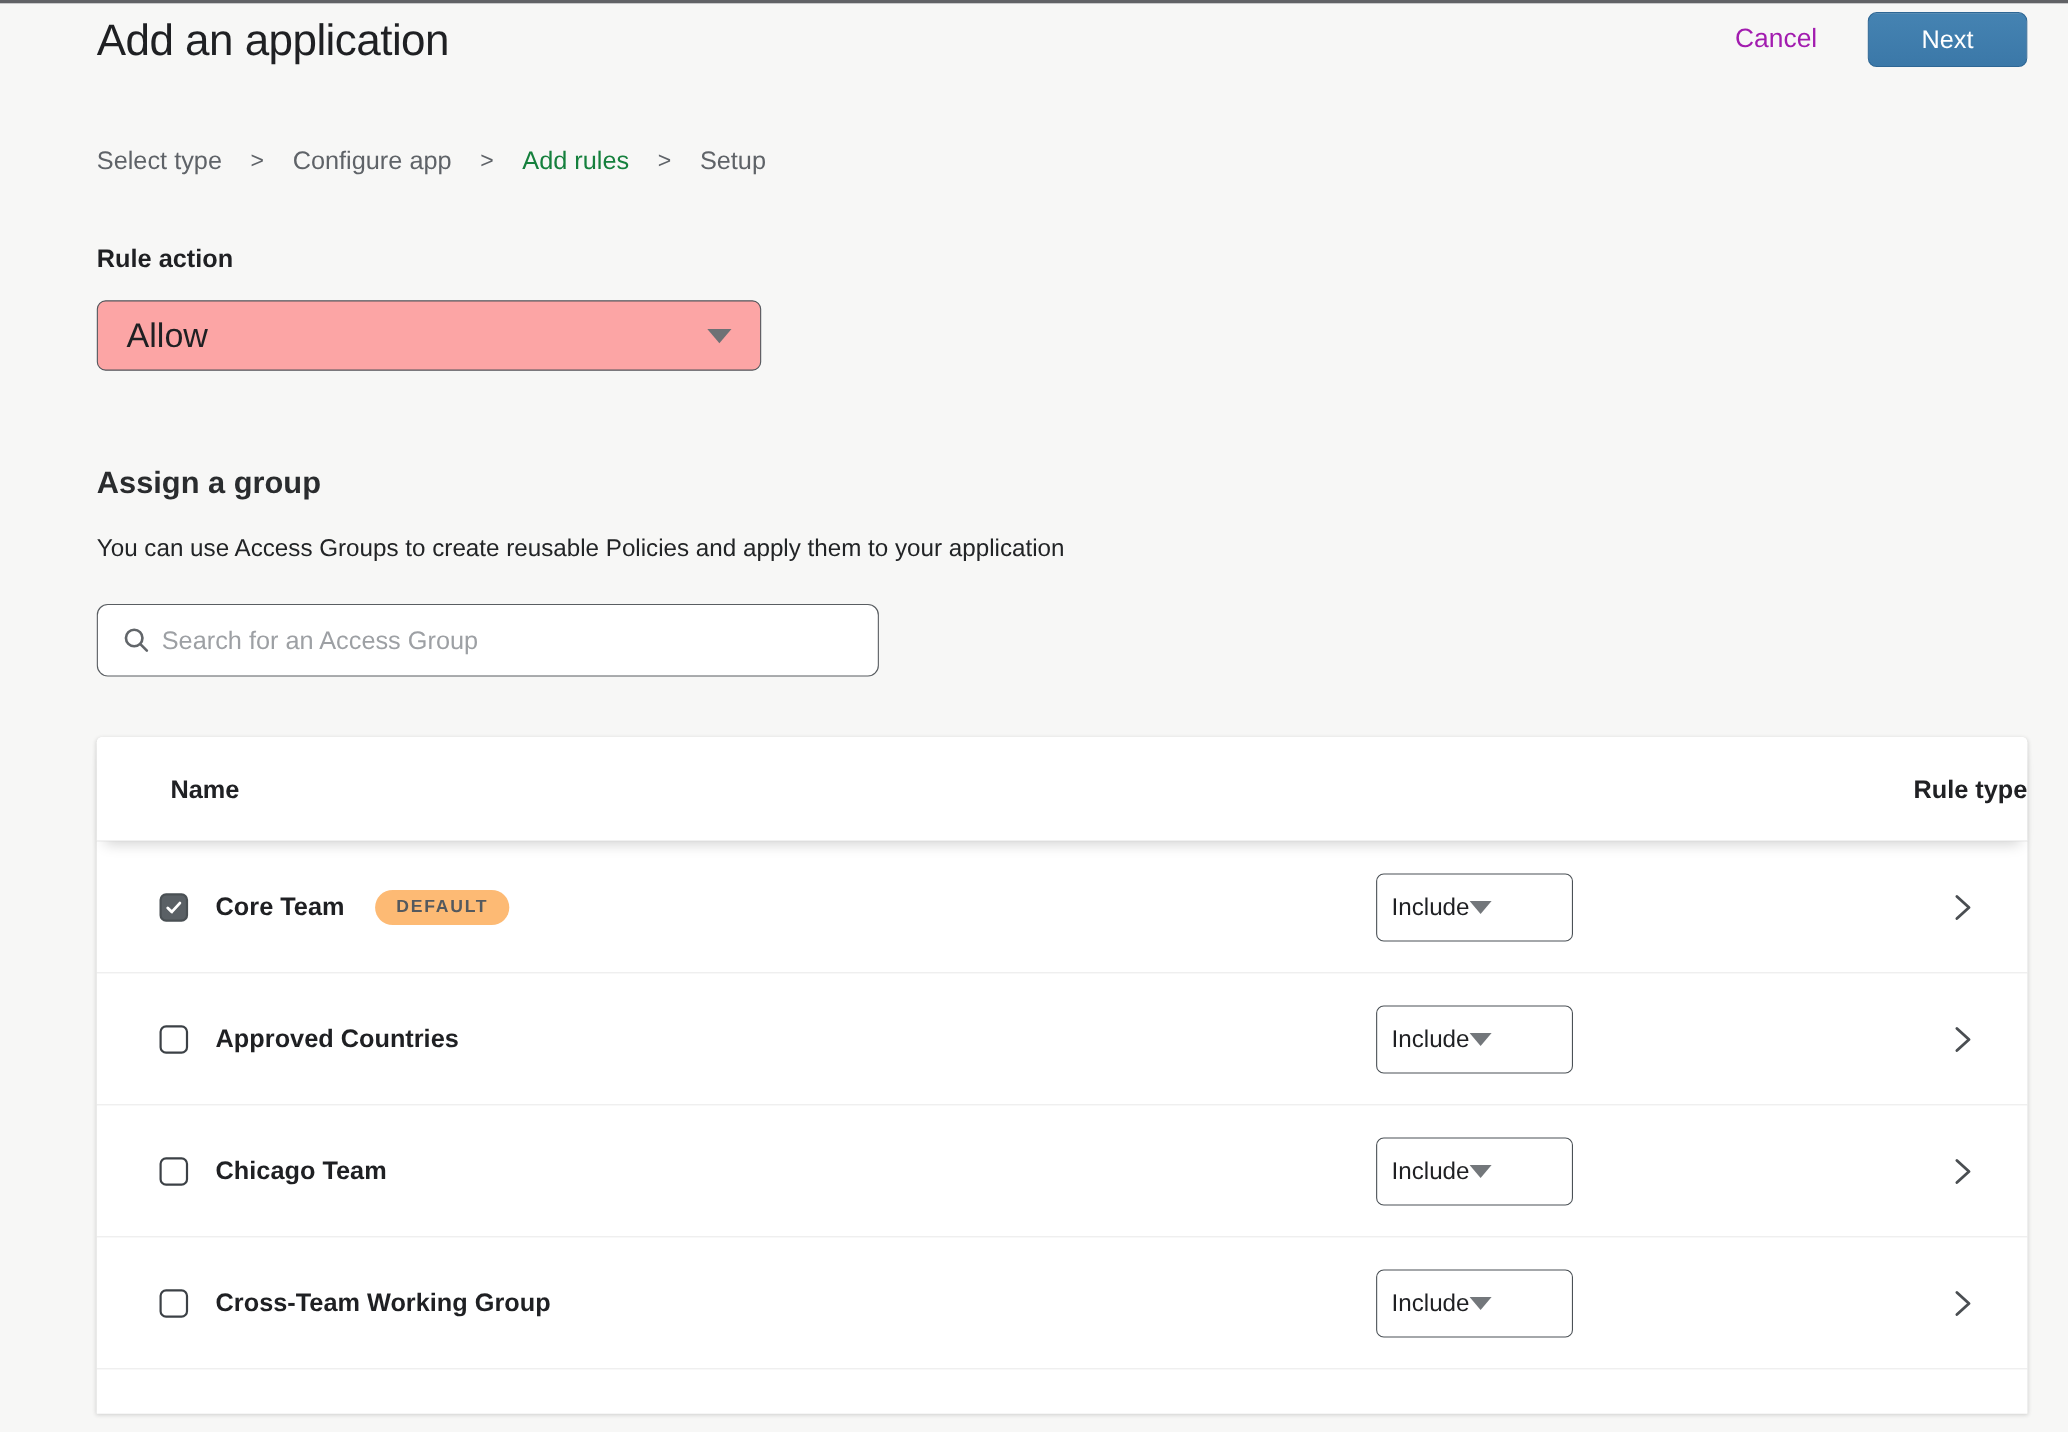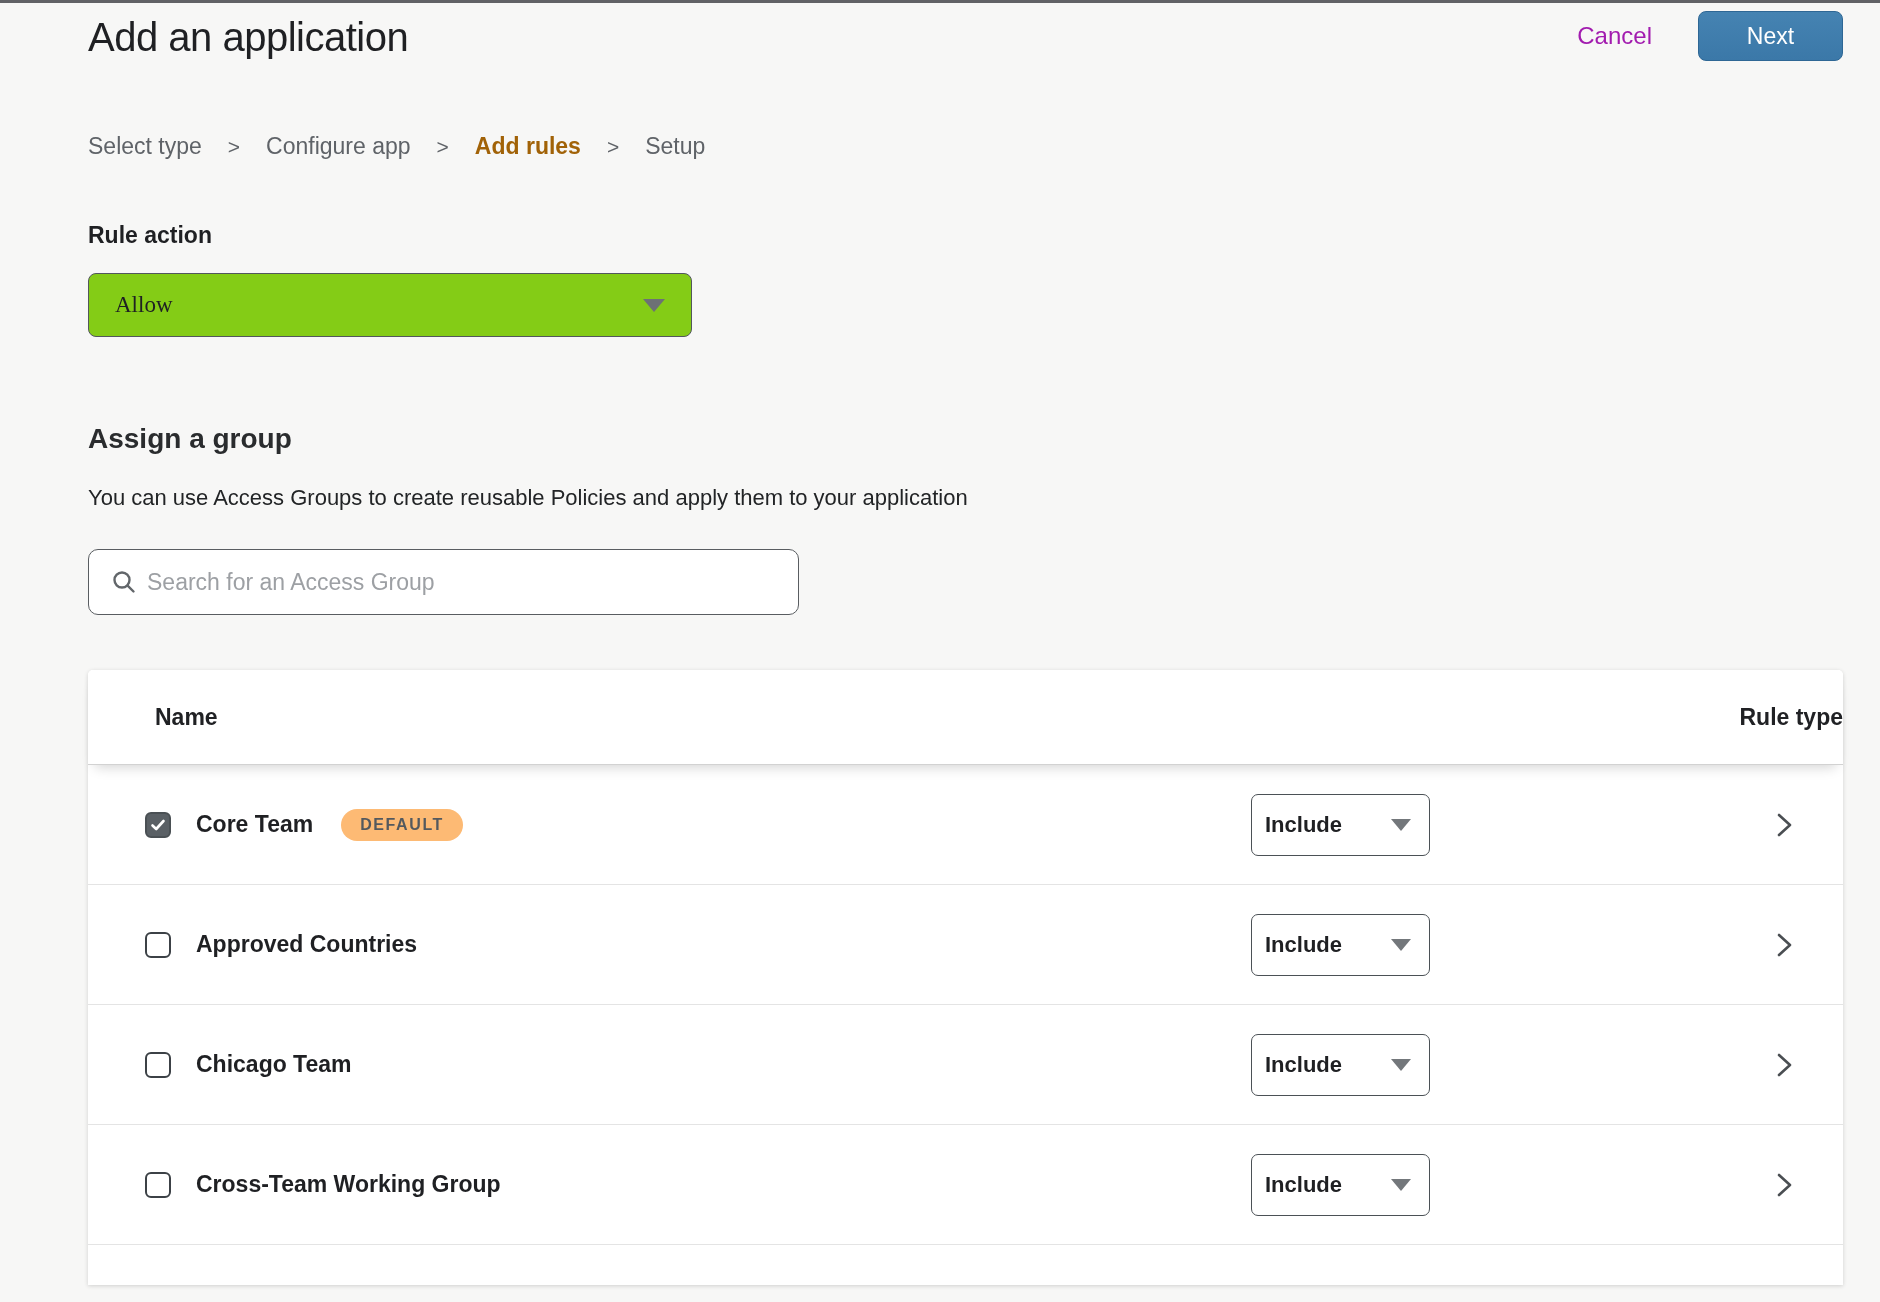--- a/index.html
+++ b/index.html
@@ -35,36 +35,36 @@
     background: linear-gradient(#4583b2, #3b78a8);
     border: 1px solid #2e6795;
     color: #ffffff; font-size: 23px; font-family: inherit; cursor: pointer;
   }
   
   .breadcrumb {
     margin-top: 72px;
     display: flex; align-items: center; gap: 26px;
     font-size: 23px; color: #5f6368;
   }
-  .breadcrumb .step.active { color: #a16207; font-weight: 700; }
+  .breadcrumb .step.active { color: #15803d; font-weight: 400; }
   .breadcrumb .sep { color: #5f6368; font-size: 21px; }
   
   .form-row { margin-top: 62px; display: flex; gap: 42px; }
   .field-col1 { width: 605px; }
   .field-col2 { width: 604px; }
   .field-label { font-size: 23px; font-weight: 700; color: #1f2023; margin-bottom: 24px; }
   .text-input {
     width: 100%; height: 64px; border: 1.5px solid #595d61; border-radius: 8px;
     background: #ffffff; font-size: 22px; font-family: inherit; color: #1f2023;
     padding: 0 24px; outline: none;
   }
   .select-box {
     width: 100%; height: 64px; border: 1.5px solid #52575c; border-radius: 8px;
-    background: #84cc16; display: flex; align-items: center; justify-content: space-between;
-    padding: 0 26px; font-size: 23px; color: #1f2023; cursor: pointer; font-family: Liberation Serif, serif;
+    background: #fca5a5; display: flex; align-items: center; justify-content: space-between;
+    padding: 0 26px; font-size: 31px; color: #1f2023; cursor: pointer;
   }
   .caret-down { width: 0; height: 0; border-left: 11px solid transparent;
     border-right: 11px solid transparent; border-top: 13px solid #6d7175; }
   
   .section-heading { margin-top: 86px; font-size: 28px; font-weight: 700; color: #2a2c2e; }
   .section-desc { margin-top: 30px; font-size: 22px; color: #222426; }
   .search-box {
     margin-top: 38px; width: 711px; height: 66px;
     border: 1.5px solid #595d61; border-radius: 10px; background: #ffffff;
     display: flex; align-items: center; padding: 0 16px;
@@ -111,22 +111,22 @@
     display: flex; align-items: center; gap: 28px;
   }
   .row-name { font-size: 23px; font-weight: 700; color: #1f2023; }
   .badge {
     background: #fdba74; color: #54595e; border-radius: 17px;
     font-size: 16px; font-weight: 700; letter-spacing: 1.6px;
     padding: 8px 19px; line-height: 1;
   }
   .rule-select {
     width: 179px; height: 62px; border: 1.5px solid #4b5156; border-radius: 7px;
-    background: #ffffff; display: flex; align-items: center; justify-content: space-between;
-    padding: 0 18px 0 13px; font-size: 22px; color: #1f2023; cursor: pointer; font-weight: bold;
+    background: #ffffff; display: flex; align-items: center; 
+    padding: 0 18px 0 13px; font-size: 22px; color: #1f2023; cursor: pointer;
   }
   .rule-select .caret-down { border-left-width: 10px; border-right-width: 10px; border-top-width: 12px; border-top-color: #73777b; }
   .row-spacer { flex: 1; }
   .chevron-right { flex: 0 0 auto; cursor: pointer; display: flex; align-items: center; }
 </style>
 </head>
 <body>
 
 <div class="top-edge"></div>
 

